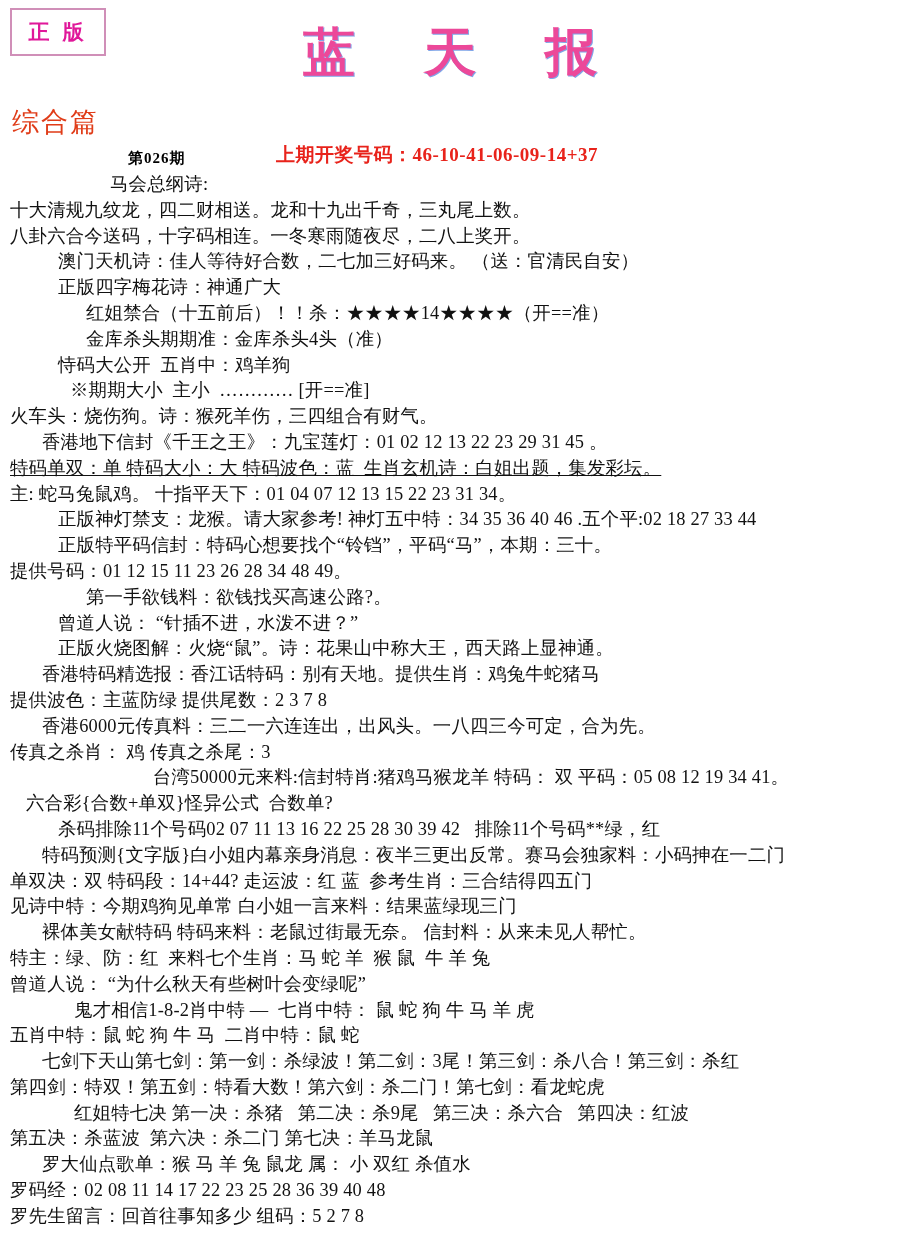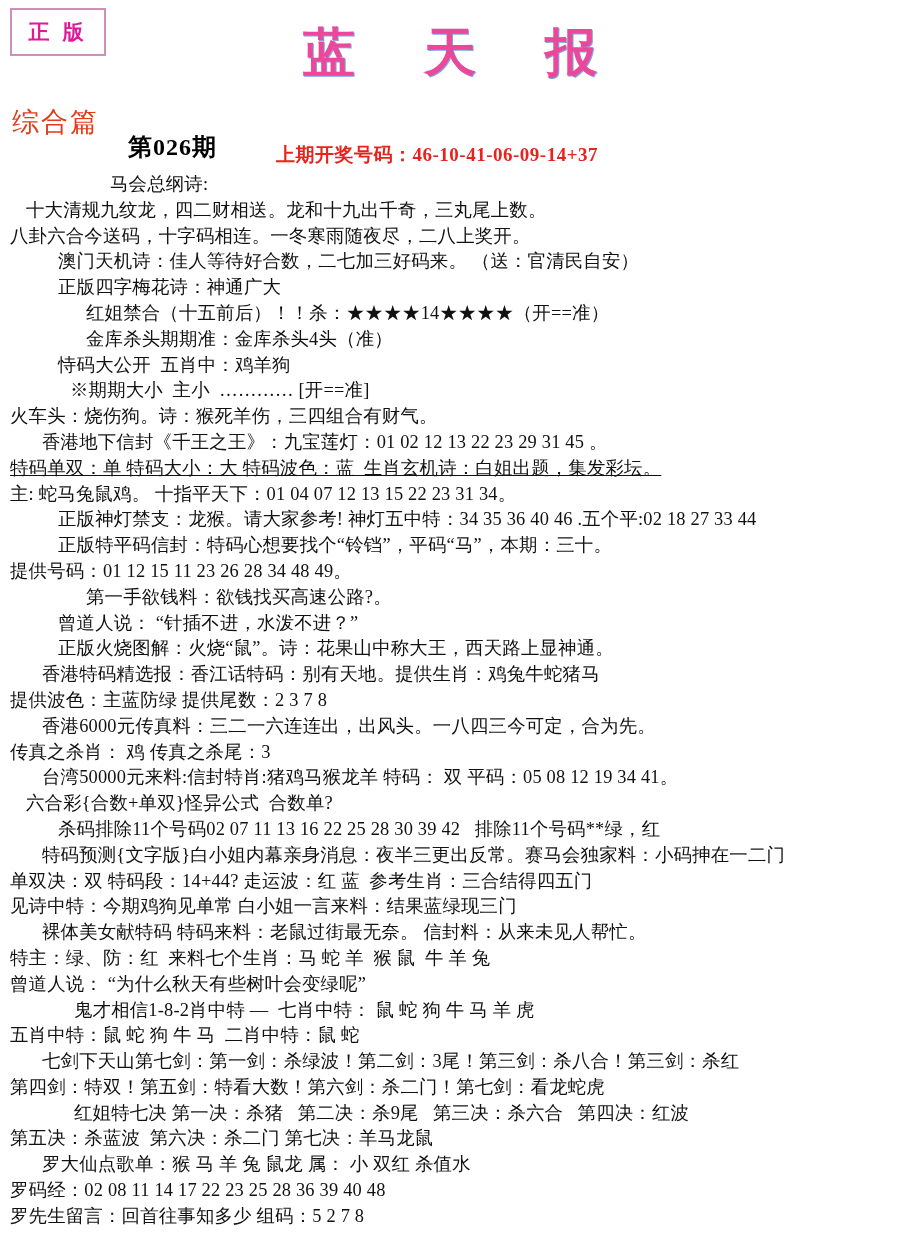--- a/index.html
+++ b/index.html
@@ -59,22 +59,22 @@
     left: 12px;
     top: 104px;
     font-size: 27px;
     font-weight: normal;
     color: #e03c18;
     letter-spacing: 2px;
   }
   .issue-no {
     position: absolute;
     left: 128px;
-    top: 131px;
-    font-size: 24px;
+    top: 149px;
+    font-size: 15px;
     font-weight: bold;
     color: #000;
     letter-spacing: 1px;
   }
   .last-draw {
     position: absolute;
     left: 276px;
     top: 142px;
     font-size: 19px;
     font-weight: bold;
@@ -108,21 +108,21 @@
   <div class="main-title">蓝 天 报</div>
 
   <div class="section-label">综合篇</div>
 
   <div class="issue-no">第026期</div>
 
   <div class="last-draw">上期开奖号码：46-10-41-06-09-14+37</div>
 
   <div class="body" id="body-lines">
       <div class="line" style="padding-left: 110px;">马会总纲诗:</div>
-      <div class="line" style="padding-left: 26px;">十大清规九纹龙，四二财相送。龙和十九出千奇，三丸尾上数。</div>
+      <div class="line" style="padding-left: 10px;">十大清规九纹龙，四二财相送。龙和十九出千奇，三丸尾上数。</div>
       <div class="line" style="padding-left: 10px;">八卦六合今送码，十字码相连。一冬寒雨随夜尽，二八上奖开。</div>
       <div class="line" style="padding-left: 58px;">澳门天机诗：佳人等待好合数，二七加三好码来。 （送：官清民自安）</div>
       <div class="line" style="padding-left: 58px;">正版四字梅花诗：神通广大</div>
       <div class="line" style="padding-left: 86px;">红姐禁合（十五前后）！！杀：★★★★14★★★★（开==准）</div>
       <div class="line" style="padding-left: 86px;">金库杀头期期准：金库杀头4头（准）</div>
       <div class="line" style="padding-left: 58px;">恃码大公开  五肖中：鸡羊狗</div>
       <div class="line" style="padding-left: 70px;">※期期大小  主小  ………… [开==准]</div>
       <div class="line" style="padding-left: 10px;">火车头：烧伤狗。诗：猴死羊伤，三四组合有财气。</div>
       <div class="line" style="padding-left: 42px;">香港地下信封《千王之王》：九宝莲灯：01 02 12 13 22 23 29 31 45 。</div>
       <div class="line" style="padding-left: 10px; text-decoration: underline;">特码单双：单 特码大小：大 特码波色：蓝  生肖玄机诗：白姐出题，集发彩坛。</div>
@@ -130,21 +130,21 @@
       <div class="line" style="padding-left: 58px;">正版神灯禁支：龙猴。请大家参考! 神灯五中特：34 35 36 40 46 .五个平:02 18 27 33 44</div>
       <div class="line" style="padding-left: 58px;">正版特平码信封：特码心想要找个“铃铛”，平码“马”，本期：三十。</div>
       <div class="line" style="padding-left: 10px;">提供号码：01 12 15 11 23 26 28 34 48 49。</div>
       <div class="line" style="padding-left: 86px;">第一手欲钱料：欲钱找买高速公路?。</div>
       <div class="line" style="padding-left: 58px;">曾道人说： “针插不进，水泼不进？”</div>
       <div class="line" style="padding-left: 58px;">正版火烧图解：火烧“鼠”。诗：花果山中称大王，西天路上显神通。</div>
       <div class="line" style="padding-left: 42px;">香港特码精选报：香江话特码：别有天地。提供生肖：鸡兔牛蛇猪马</div>
       <div class="line" style="padding-left: 10px;">提供波色：主蓝防绿 提供尾数：2 3 7 8</div>
       <div class="line" style="padding-left: 42px;">香港6000元传真料：三二一六连连出，出风头。一八四三今可定，合为先。</div>
       <div class="line" style="padding-left: 10px;">传真之杀肖： 鸡 传真之杀尾：3</div>
-      <div class="line" style="padding-left: 42px;">台湾50000元来料:信封特肖:猪鸡马猴龙羊 特码： 双 平码：05 08 12 19 34 41。</div>
+      <div class="line" style="padding-left: 42px; text-align: center;">台湾50000元来料:信封特肖:猪鸡马猴龙羊 特码： 双 平码：05 08 12 19 34 41。</div>
       <div class="line" style="padding-left: 26px;">六合彩{合数+单双}怪异公式  合数单?</div>
       <div class="line" style="padding-left: 58px;">杀码排除11个号码02 07 11 13 16 22 25 28 30 39 42   排除11个号码**绿，红</div>
       <div class="line" style="padding-left: 42px;">特码预测{文字版}白小姐内幕亲身消息：夜半三更出反常。赛马会独家料：小码抻在一二门</div>
       <div class="line" style="padding-left: 10px;">单双决：双 特码段：14+44? 走运波：红 蓝  参考生肖：三合结得四五门</div>
       <div class="line" style="padding-left: 10px;">见诗中特：今期鸡狗见单常 白小姐一言来料：结果蓝绿现三门</div>
       <div class="line" style="padding-left: 42px;">裸体美女献特码 特码来料：老鼠过街最无奈。 信封料：从来未见人帮忙。</div>
       <div class="line" style="padding-left: 10px;">特主：绿、防：红  来料七个生肖：马 蛇 羊  猴 鼠  牛 羊 兔</div>
       <div class="line" style="padding-left: 10px;">曾道人说： “为什么秋天有些树叶会变绿呢”</div>
       <div class="line" style="padding-left: 74px;">鬼才相信1-8-2肖中特 —  七肖中特： 鼠 蛇 狗 牛 马 羊 虎</div>
       <div class="line" style="padding-left: 10px;">五肖中特：鼠 蛇 狗 牛 马  二肖中特：鼠 蛇</div>

